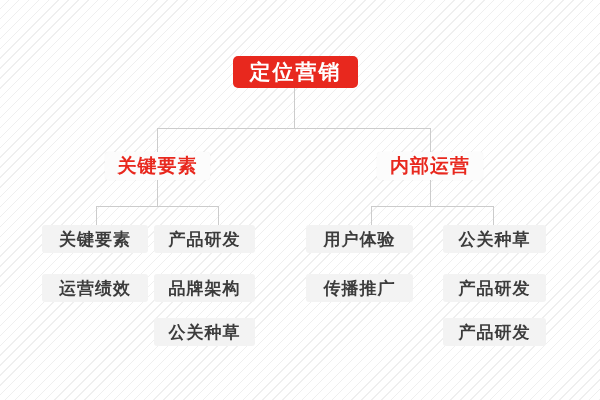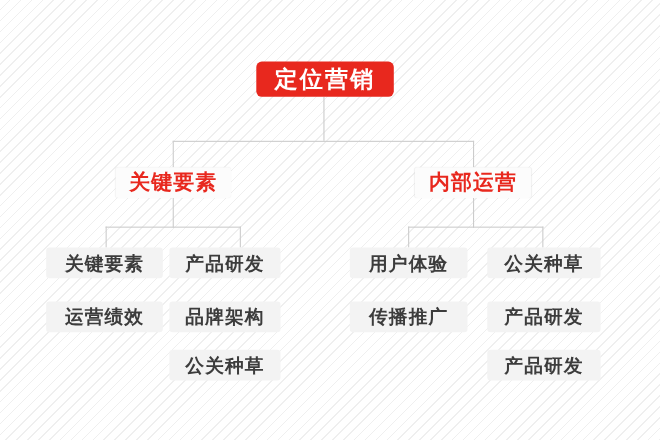--- a/index.html
+++ b/index.html
@@ -33,21 +33,21 @@
   }
   .branch-left{left:105px;width:105px;}
   .branch-right{left:377px;width:106px;}
   .leaf-node{
     height:28px;
     background:#f3f3f3;border-radius:3px;
     color:#3c3c3c;font-size:17px;font-weight:bold;letter-spacing:1px;
   }
   .col-la{left:42px;width:106px;}
   .col-lb{left:154px;width:101px;}
-  .col-ra{left:318px;width:107px;}
+  .col-ra{left:306px;width:107px;}
   .col-rb{left:443px;width:103px;font-family:Liberation Serif, serif;}
   .row-1{top:225px;}
   .row-2{top:274px;}
   .row-3{top:318px;}
   .line{position:absolute;background:#cccccc;}
   .vline{width:1px;}
   .hline{height:1px;}
   .c-root-stub{left:294px;top:88px;height:40px;}
   .c-main-h{left:157px;top:128px;width:274px;}
   .c-drop-left{left:157px;top:128px;height:24px;}

